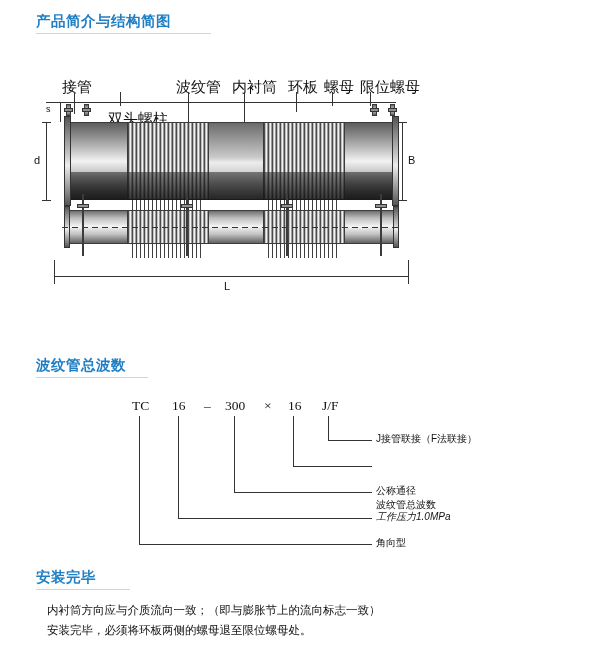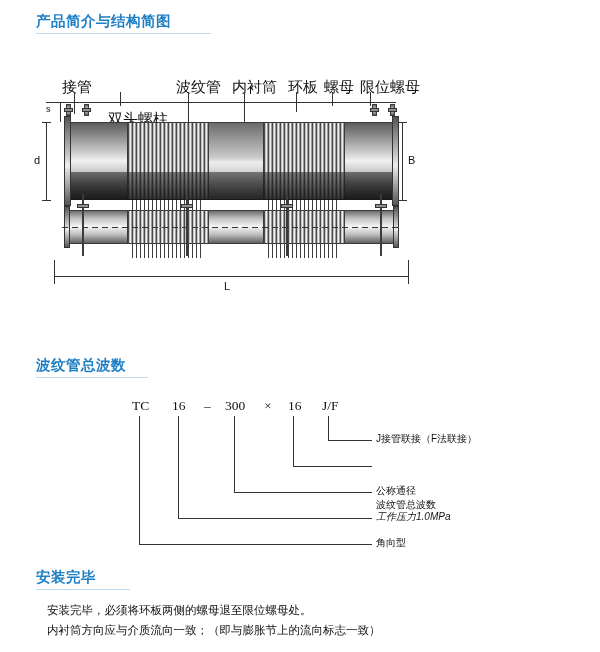--- a/index.html
+++ b/index.html
@@ -266,15 +266,15 @@
   <div class="leader-label" style="left:340px; top:60px;margin-top:40px;">波纹管总波数</div>
   <div class="leader-label" style="left:340px; top:86px;">公称通径</div>
   <div class="leader-label" style="left:340px; top:112px;font-style:italic;">工作压力1.0MPa</div>
   <div class="leader-label" style="left:340px; top:138px;">角向型</div>
 </div>
 
 <div class="section-title" id="sec3-title">安装完毕</div>
 <div class="title-underline" id="sec3-rule"></div>
 
 <div id="notes">
+  <div>内衬筒方向应与介质流向一致；（即与膨胀节上的流向标志一致）</div>
   <div>安装完毕，必须将环板两侧的螺母退至限位螺母处。</div>
-  <div>内衬筒方向应与介质流向一致；（即与膨胀节上的流向标志一致）</div>
 </div>
 
 </body></html>

